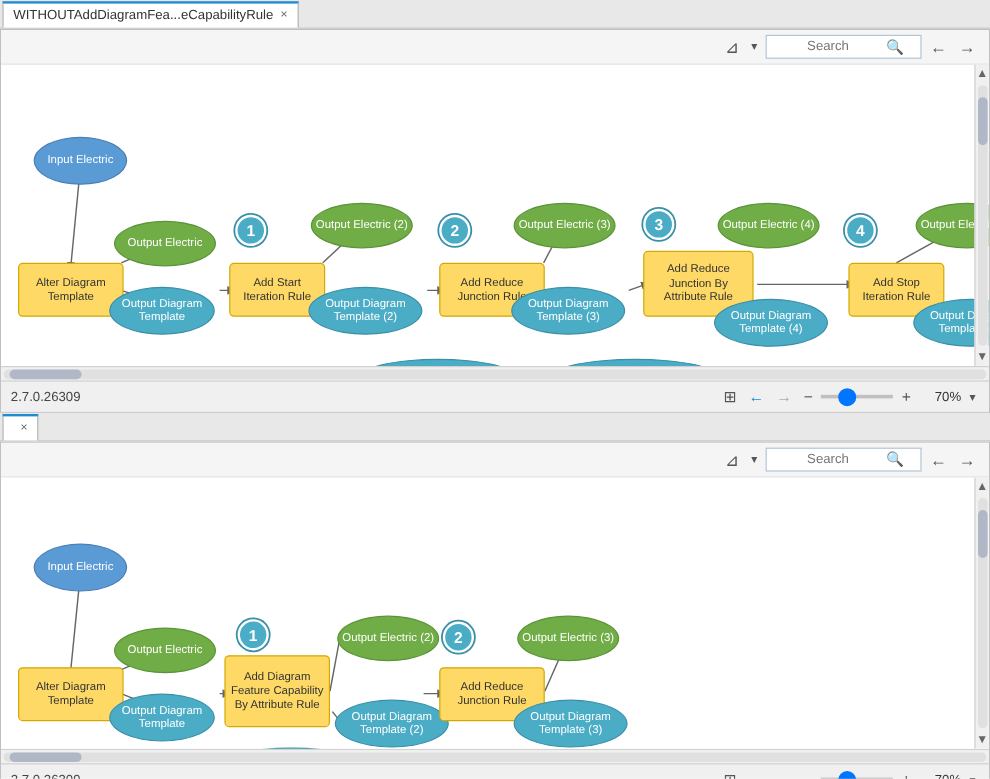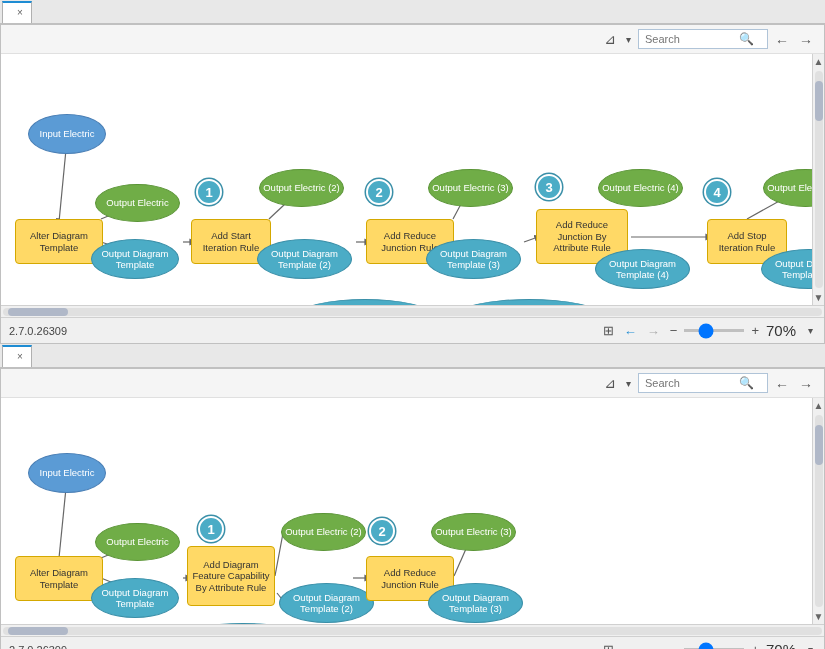--- a/index.html
+++ b/index.html
@@ -29,38 +29,38 @@
       display: flex; align-items: center; justify-content: flex-end;
       padding: 4px 8px; background: #f5f5f5; border-bottom: 1px solid #e0e0e0;
       gap: 4px;
     }
     .toolbar-icon { font-size: 14px; color: #555; cursor: pointer; padding: 2px 3px; }
     .search-box {
       display: flex; align-items: center; border: 1px solid #b0c4d8;
       background: #fff; padding: 2px 6px; gap: 4px; width: 130px;
     }
     .search-box input {
-      border: none; outline: none; font-size: 11px; color: #333; width: 90px; background: transparent;
+      border: none; outline: none; font-size: 11px; color: #333; width: 90px; background: transparent; text-align: center;
     }
     .search-icon { color: #777; font-size: 12px; }
 
     .diagram-canvas {
       flex: 1; position: relative; overflow: hidden; background: #fff;
     }
 
     .status-bar {
       display: flex; align-items: center; justify-content: space-between;
       padding: 3px 8px; background: #f0f0f0; border-top: 1px solid #d0d0d0;
       height: 26px;
     }
     .status-text { font-size: 11px; color: #444; }
     .zoom-controls { display: flex; align-items: center; gap: 4px; }
     .zoom-btn { cursor: pointer; color: #555; font-size: 13px; padding: 1px 3px; }
     .zoom-slider { width: 60px; -webkit-appearance: none; height: 3px; background: #c0c0c0; }
-    .zoom-label { font-size: 15px; color: #333; width: 35px; text-align: left; }
+    .zoom-label { font-size: 11px; color: #333; width: 35px; text-align: right; }
 
     .h-scrollbar {
       height: 12px; background: #f0f0f0; border-top: 1px solid #d0d0d0;
       display: flex; align-items: center; padding: 0 2px;
     }
     .h-scrollbar-track { flex: 1; height: 8px; background: #e0e0e0; border-radius: 4px; position: relative; }
     .h-scrollbar-thumb { position: absolute; left: 5px; width: 60px; height: 8px; background: #b0b8c8; border-radius: 4px; }
 
     .v-scrollbar {
       position: absolute; right: 0; top: 0; bottom: 0; width: 12px;
@@ -75,20 +75,21 @@
     .arrow-overlay { position: absolute; top: 0; left: 0; width: 100%; height: 100%; pointer-events: none; }
 
     .top-diagram-area { position: relative; width: 820px; height: 250px; }
     .bottom-diagram-area { position: relative; width: 820px; height: 240px; }
   </style>
 </head>
 <body>
 
 <div class="tab-bar">
   <div class="tab active">
+    <span>WITHOUTAddDiagramFea...eCapabilityRule</span>
     <span class="close-btn">×</span>
   </div>
 </div>
 
 <div class="diagram-panel top">
 
   <div class="toolbar">
     <span class="toolbar-icon">⊿</span>
     <span class="toolbar-icon" style="font-size:10px;">▾</span>
     <div class="search-box">

